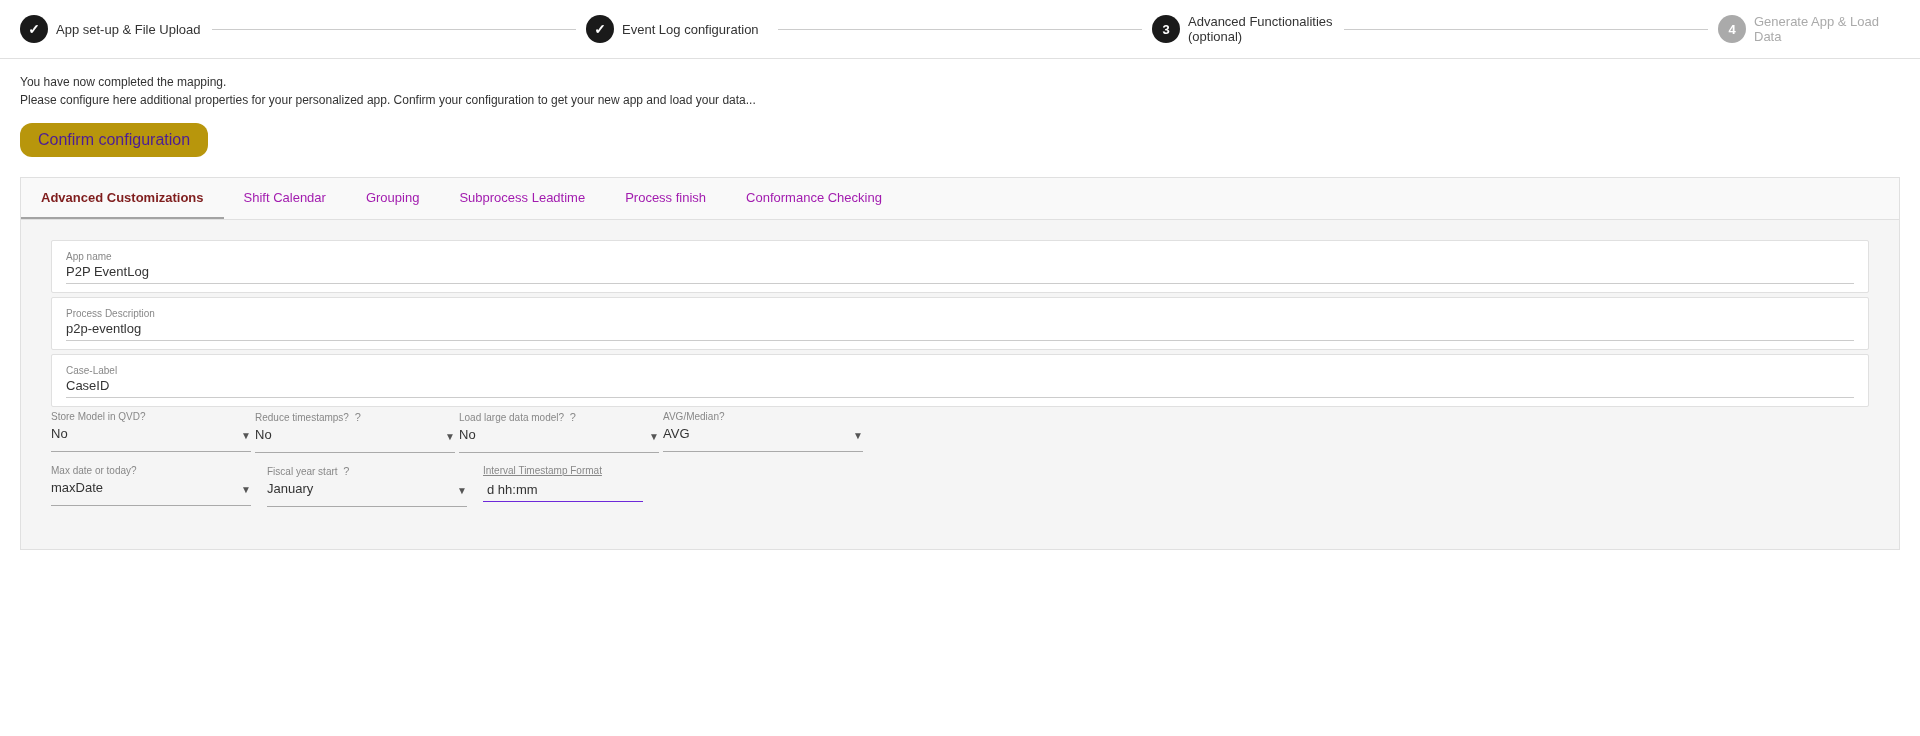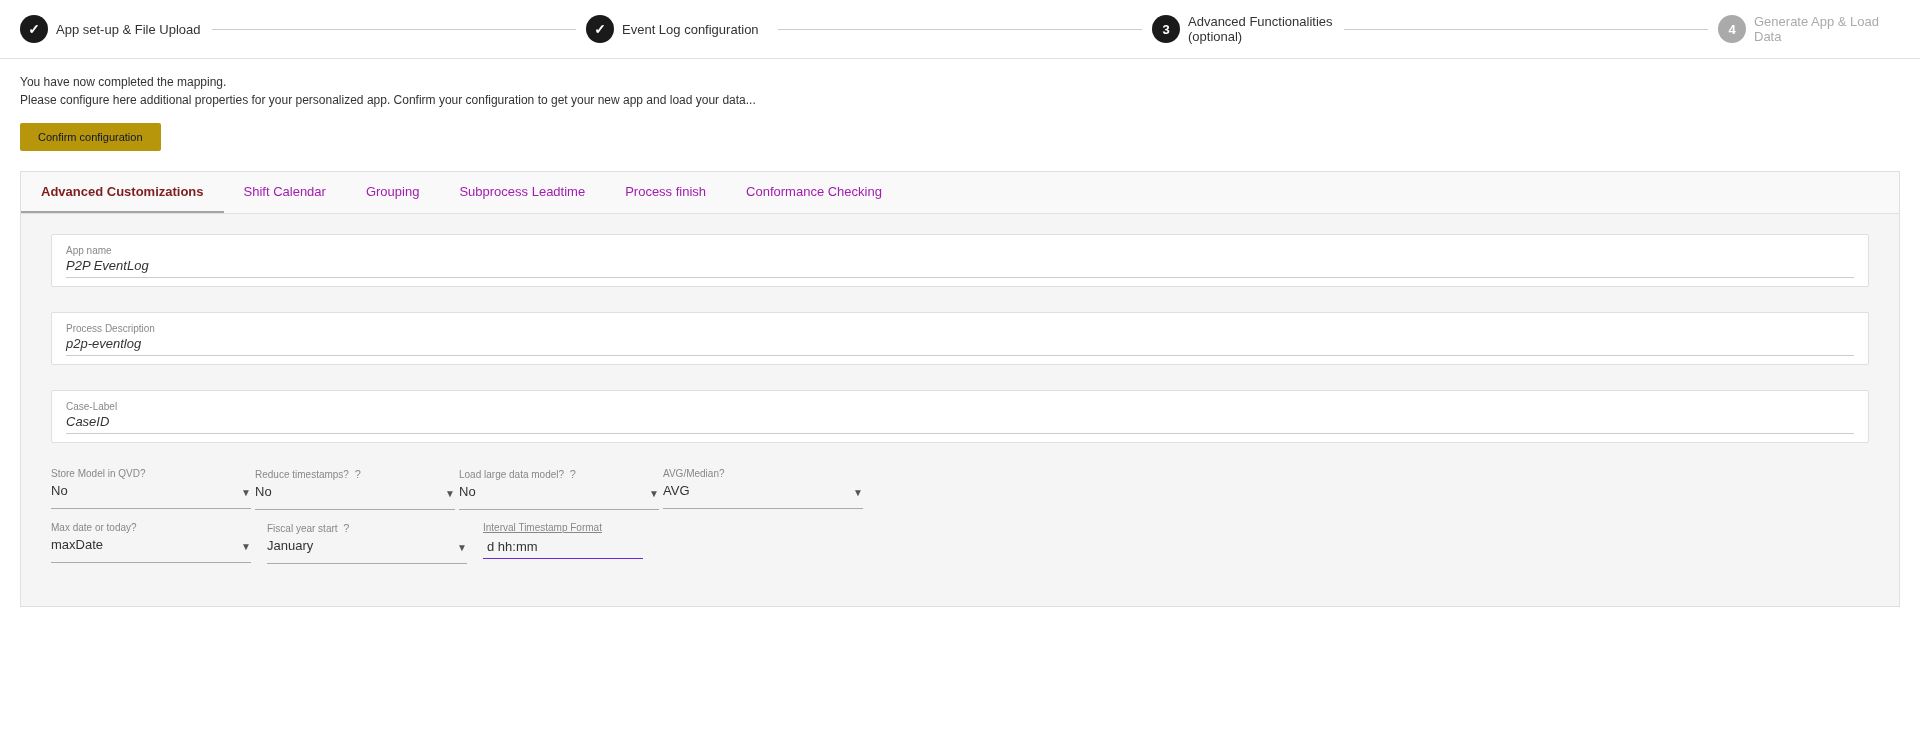--- a/index.html
+++ b/index.html
@@ -69,26 +69,26 @@
     .info-text p {
       font-size: 12px;
       color: #333;
     }
     .info-text p:first-child {
       margin-bottom: 4px;
     }
 
     .confirm-btn {
       background: #b8960c;
-      color: #0f172a;
+      color: #4c1d95;
       border: none;
       padding: 8px 18px;
-      font-size: 11px;
+      font-size: 16px;
       cursor: pointer;
-      border-radius: 2px;
+      border-radius: 12px;
       margin-bottom: 20px;
     }
 
     
     .tabs-container {
       border: 1px solid #e0e0e0;
       background: #f9f9f9;
     }
     .tabs-header {
       display: flex;
@@ -114,35 +114,34 @@
       background: #f5f5f5;
       padding: 20px 30px 30px 30px;
     }
 
     
     .form-field {
       background: #fff;
       border: 1px solid #e0e0e0;
       border-radius: 2px;
       padding: 10px 14px 8px 14px;
-      margin-bottom: 25px;
+      margin-bottom: 4px;
     }
     .form-field label {
       display: block;
       font-size: 10px;
       color: #888;
       margin-bottom: 2px;
     }
     .form-field .field-value {
       font-size: 13px;
       color: #333;
       border-bottom: 1px solid #ccc;
       padding-bottom: 4px;
       min-height: 20px;
-      font-style: italic;
     }
 
     
     .dropdowns-row {
       display: flex;
       gap: 4px;
       margin-bottom: 12px;
     }
     .dropdown-field {
       flex: 1;

